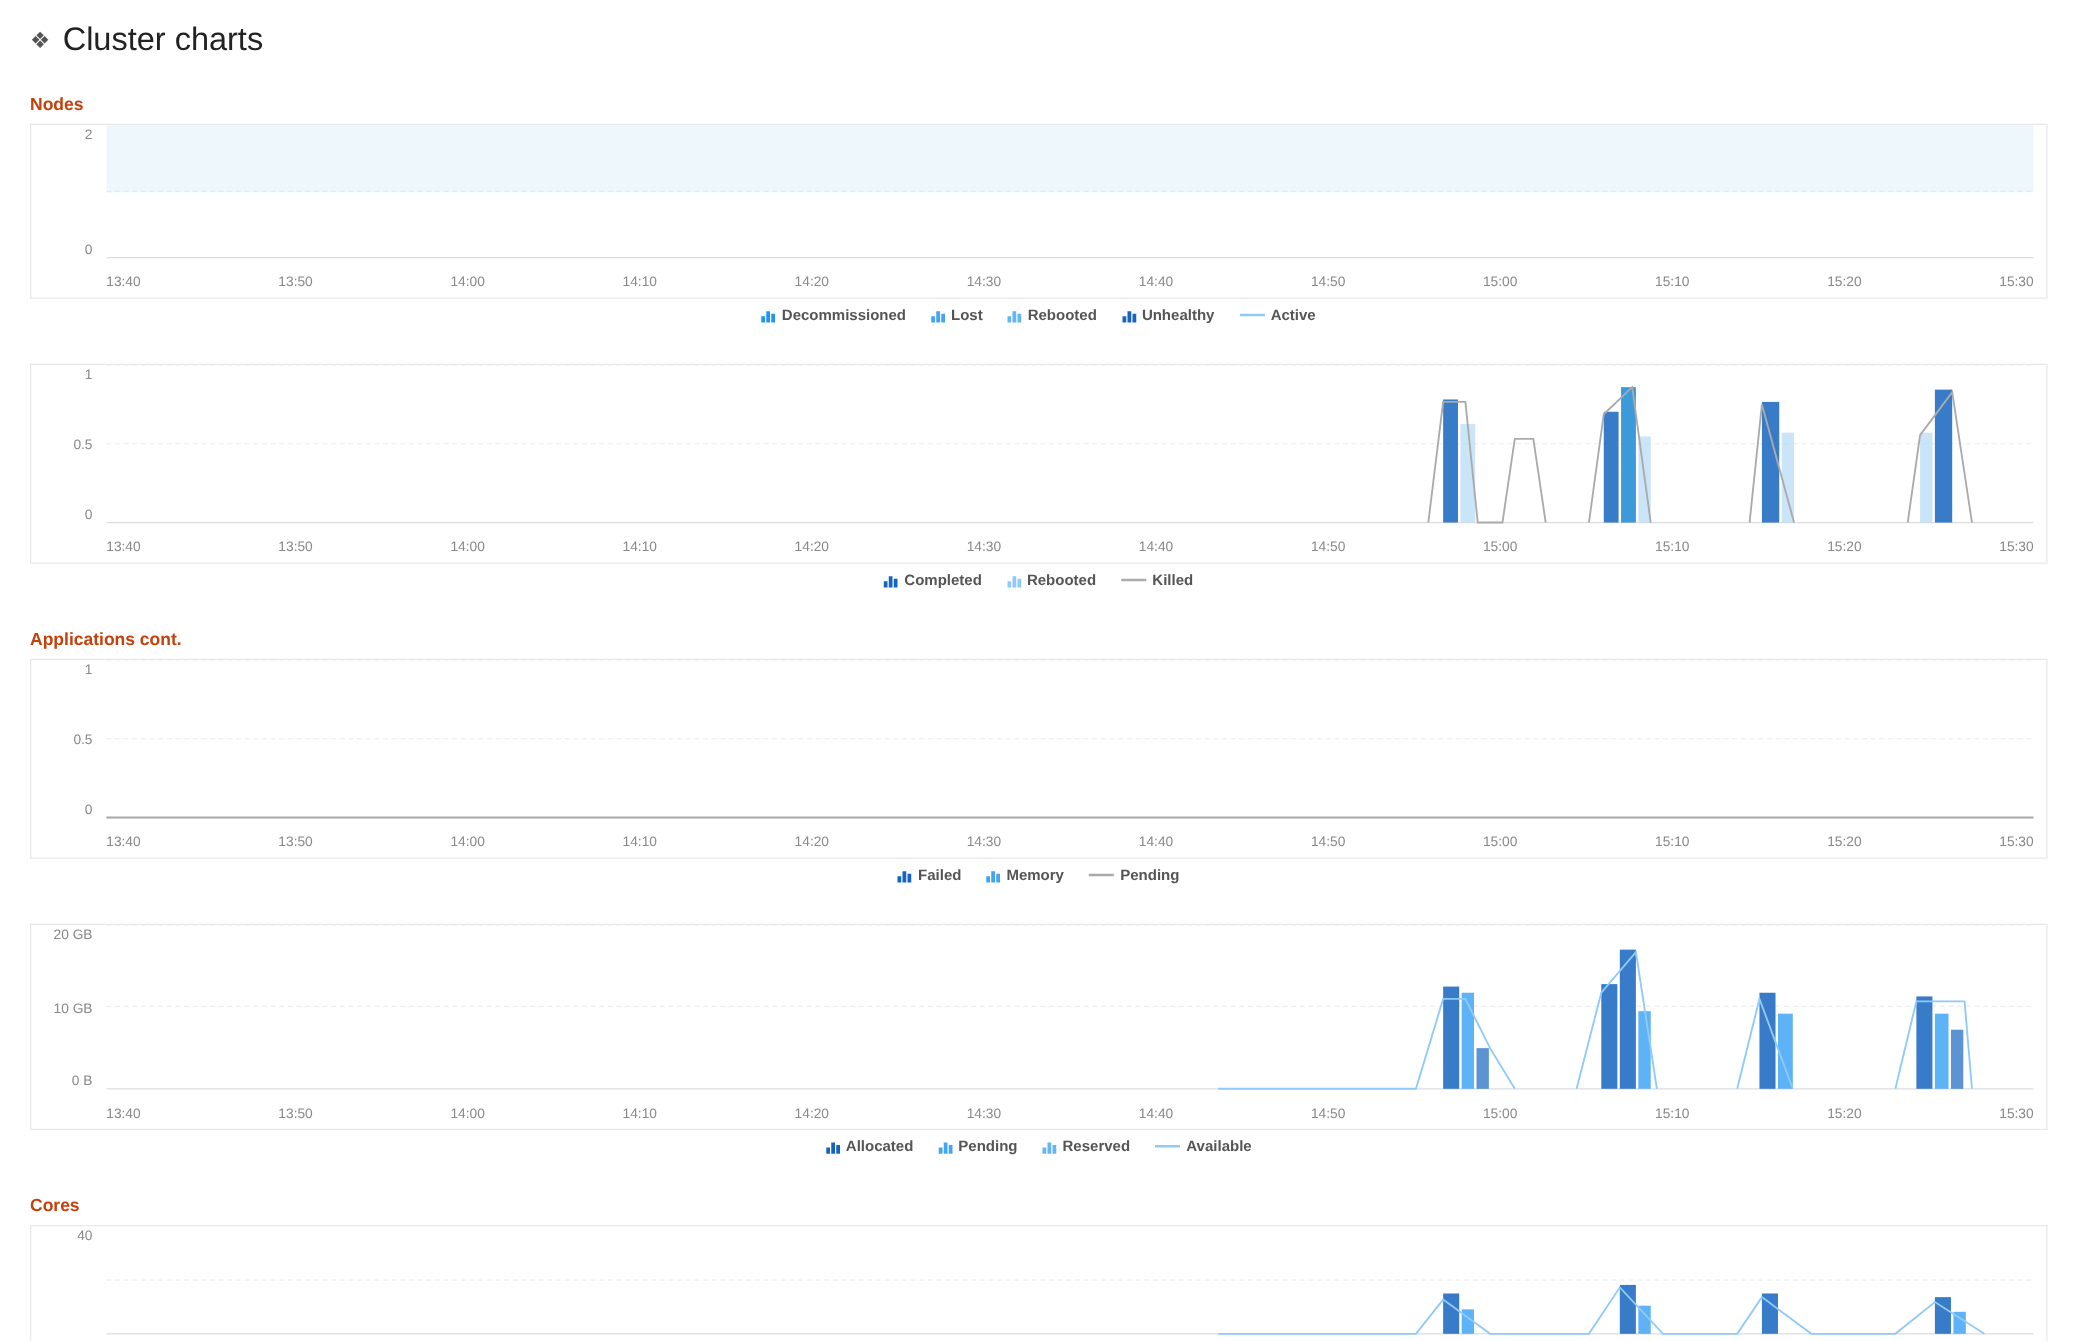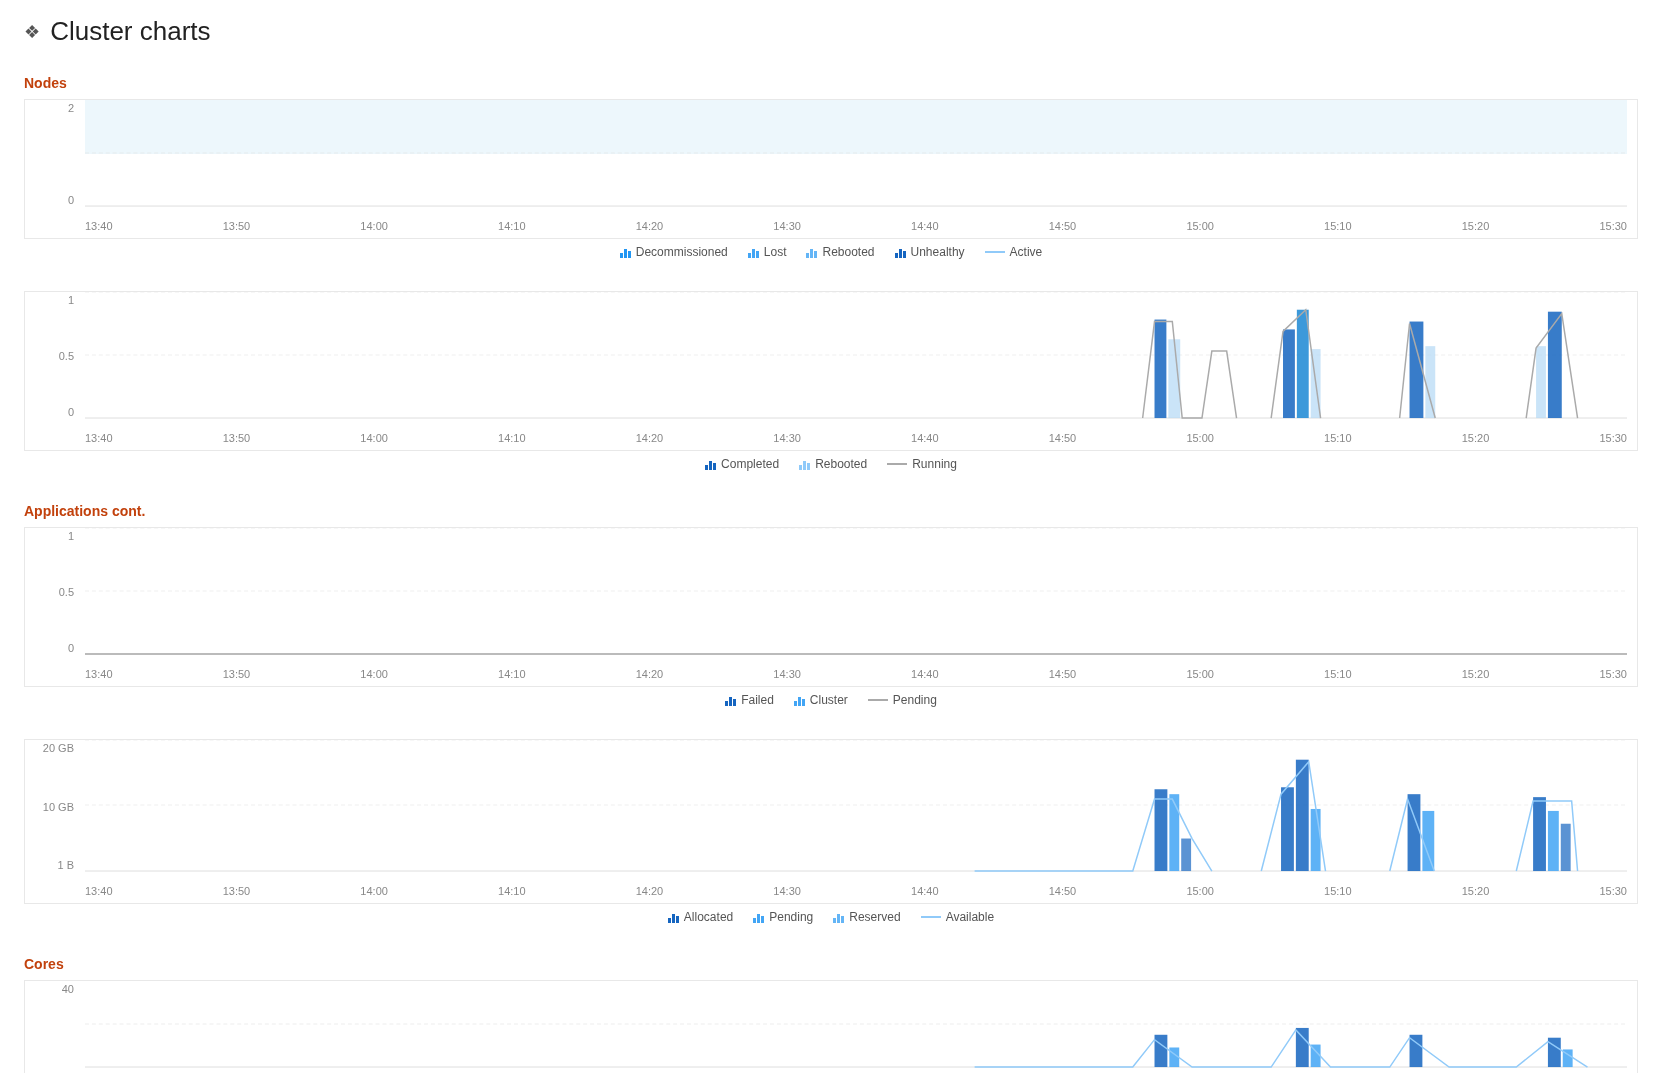--- a/index.html
+++ b/index.html
@@ -83,20 +83,21 @@
       color: #888;
       text-align: center;
     }
 
     .chart-legend {
       display: flex;
       justify-content: center;
       gap: 20px;
       margin-top: 6px;
       flex-wrap: wrap;
+      font-weight: bold;
     }
     .legend-item {
       display: flex;
       align-items: center;
       gap: 5px;
       font-size: 12px;
       color: #555;
     }
     .legend-line {
       width: 20px;
@@ -258,21 +259,21 @@
     <div class="legend-item">
       <div class="legend-icon-bar" style="color:#90CAF9;">
           <span style="height:5px;"></span>
           <span style="height:9px;"></span>
           <span style="height:7px;"></span>
         </div>
       <span>Rebooted</span>
     </div>
     <div class="legend-item">
       <div class="legend-line" style="border-color:#aaa;"></div>
-      <span>Running</span>
+      <span>Killed</span>
     </div>
   </div>
 </div>
 
 <div class="chart-section">
   <div class="chart-section-title">Applications cont.</div>
   <div class="chart-container" style="height:160px;">
     <div class="y-axis">
       <span class="y-label">1</span>
       <span class="y-label">0.5</span>
@@ -310,35 +311,35 @@
           <span style="height:7px;"></span>
         </div>
       <span>Failed</span>
     </div>
     <div class="legend-item">
       <div class="legend-icon-bar" style="color:#42A5F5;">
           <span style="height:5px;"></span>
           <span style="height:9px;"></span>
           <span style="height:7px;"></span>
         </div>
-      <span>Cluster</span>
+      <span>Memory</span>
     </div>
     <div class="legend-item">
       <div class="legend-line" style="border-color:#aaa;"></div>
       <span>Pending</span>
     </div>
   </div>
 </div>
 
 <div class="chart-section">
   <div class="chart-container" style="height:165px;">
     <div class="y-axis">
       <span class="y-label">20 GB</span>
       <span class="y-label">10 GB</span>
-      <span class="y-label">1 B</span>
+      <span class="y-label">0 B</span>
     </div>
     <div class="chart-area" style="bottom:30px;">
       <svg class="chart-svg" viewBox="0 0 1560 135" preserveAspectRatio="none">
         <line x1="0" y1="133" x2="1560" y2="133" stroke="#ddd" stroke-width="1"></line>
         <line x1="0" y1="66" x2="1560" y2="66" stroke="#ddd" stroke-width="0.5" stroke-dasharray="4,3"></line>
         <line x1="0" y1="0" x2="1560" y2="0" stroke="#ddd" stroke-width="0.5" stroke-dasharray="4,3"></line>
 
         <rect x="1082" y="50" width="13" height="83" fill="#1565C0" opacity="0.85"></rect>
         <rect x="1097" y="55" width="10" height="78" fill="#42A5F5" opacity="0.85"></rect>
         <rect x="1109" y="100" width="10" height="33" fill="#1565C0" opacity="0.7"></rect>

